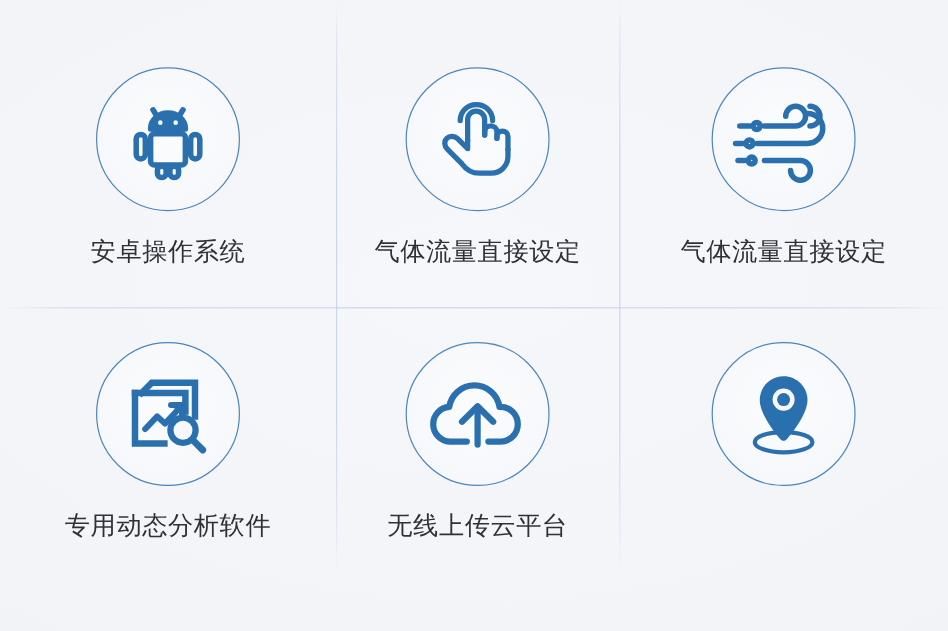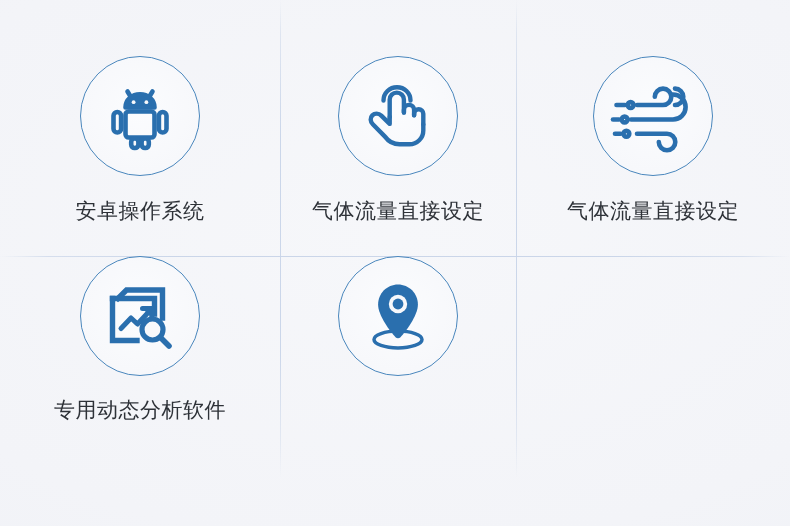--- a/index.html
+++ b/index.html
@@ -63,21 +63,21 @@
     grid-template-rows: 256px 222px;
   }
   .cell {
     position: relative;
     display: flex;
     flex-direction: column;
     align-items: center;
     justify-content: flex-start;
   }
   .cell.row1 { padding-top: 56px; }
-  .cell.row2 { }
+  .cell.row2 { padding-top: 29px; }
 
   .icon-circle {
     width: 120px;
     height: 120px;
     border-radius: 50%;
     border: 1px solid #4a87bd;
     box-sizing: border-box;
     display: flex;
     align-items: center;
     justify-content: center;
@@ -200,20 +200,40 @@
             <path d="M38.5 28.5 L47.8 28.5 L47.8 37.8" stroke-width="5.0" stroke-linecap="round" stroke-linejoin="round" fill="#2a6fae"></path>
 
             <circle cx="48.5" cy="49.5" r="10.5" fill="#f7f8fb" stroke-width="5.2"></circle>
             <path d="M56.5 57.5 L65.0 66.0" stroke-width="5.6" stroke-linecap="round"></path>
           </svg>
         </span>
       </div>
       <div class="feature-label">专用动态分析软件</div>
     </div>
 
+    <div class="cell row2">
+      <div class="icon-circle">
+        <span>
+          <svg width="80" height="62" viewBox="0 0 80 62" fill="none" stroke="#2a6fae" stroke-width="5.2" stroke-linecap="round" stroke-linejoin="round">
+
+            <path d="M31.0 54.0 L17.5 54.0 C9.5 54.0 3.0 47.5 3.0 39.5
+                     C3.0 31.9 8.9 25.6 16.4 25.1
+                     C17.9 14.9 26.7 7.1 37.3 7.1
+                     C47.9 7.1 56.8 14.9 58.2 25.1
+                     C66.5 24.6 73.5 31.2 73.5 39.5
+                     C73.5 47.5 67.0 54.0 59.0 54.0
+                     L49.0 54.0"></path>
+
+            <path d="M40.0 56.5 L40.0 25.5"></path>
+            <path d="M27.0 37.5 L40.0 24.5 L53.0 37.5"></path>
+          </svg>
+        </span>
+      </div>
+      <div class="feature-label">无线上传云平台</div>
+    </div>
 
     <div class="cell row2">
       <div class="icon-circle">
         <span>
           <svg width="70" height="74" viewBox="0 0 70 74" fill="none">
 
             <ellipse cx="35" cy="60.5" rx="24" ry="8.4" fill="none" stroke="#2a6fae" stroke-width="3.5"></ellipse>
 
             <path d="M35 5.5 C24.0 5.5 15.1 14.4 15.1 25.4
                      C15.1 36.8 27.5 52.4 32.5 58.2

